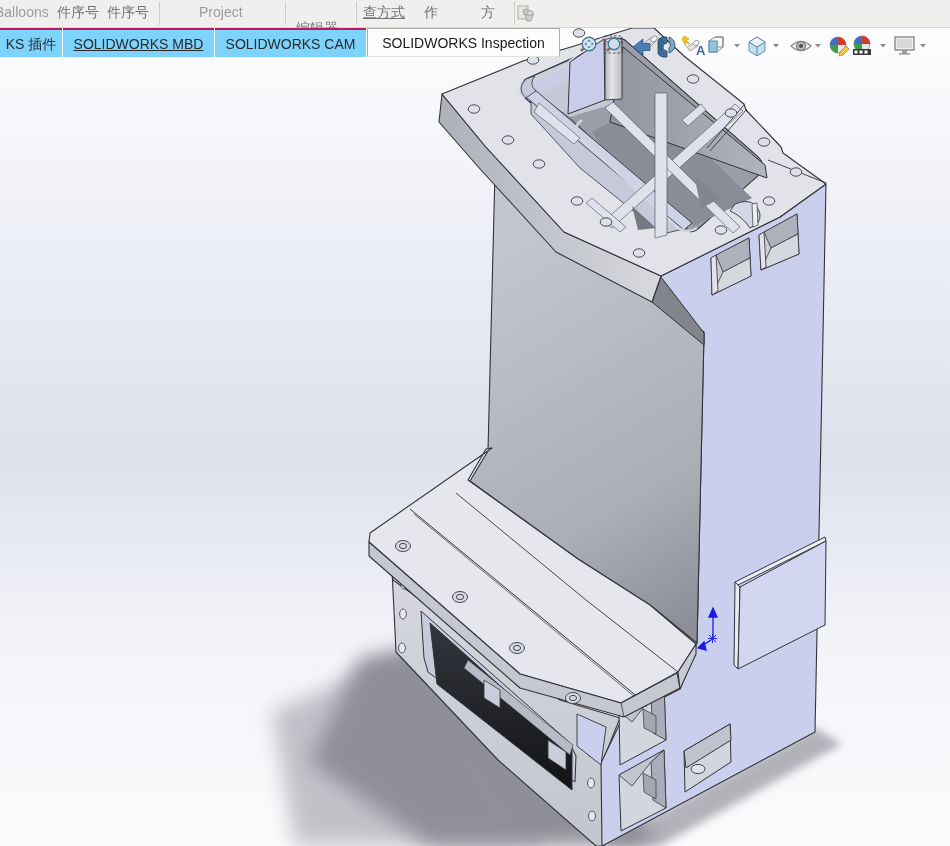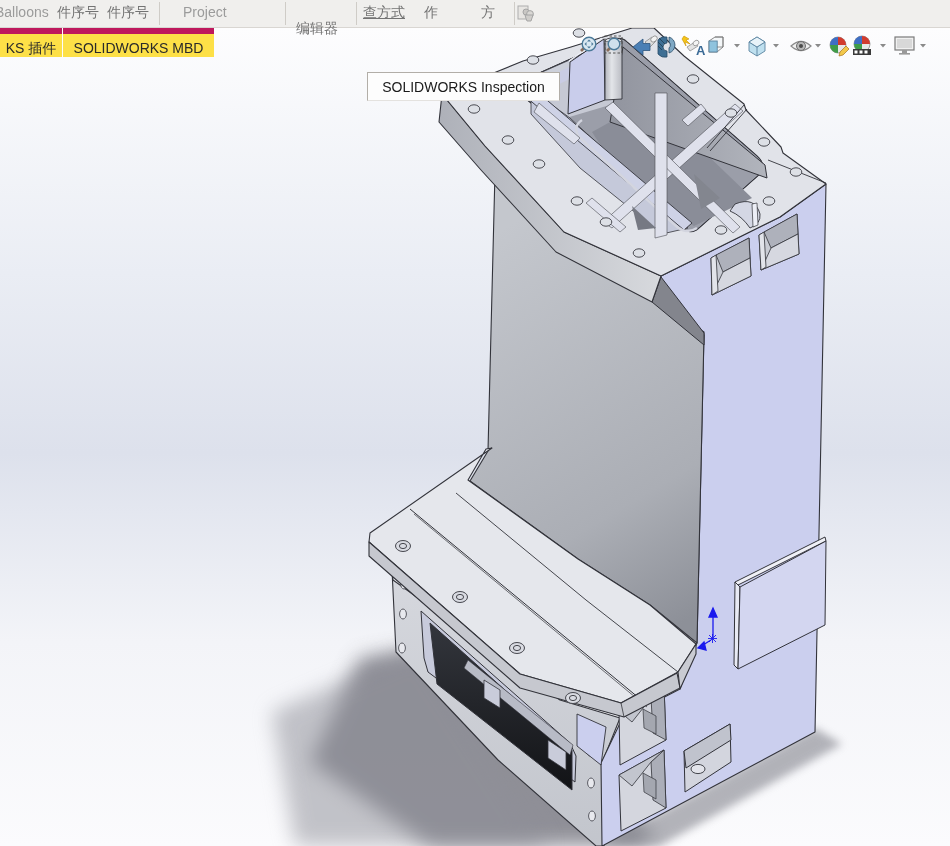--- a/index.html
+++ b/index.html
@@ -4,21 +4,21 @@
 <style>
 html,body{margin:0;padding:0;}
 #page{position:relative;width:950px;height:846px;overflow:hidden;background:#fff;
  font-family:"Liberation Sans",sans-serif;}
 #row1{position:absolute;left:0;top:0;width:950px;height:28px;background:#f0efed;
  border-bottom:1px solid #d9d6d2;box-sizing:border-box;}
 .r1t{position:absolute;top:4px;font-size:14px;color:#737373;white-space:nowrap;}
 .r1g{color:#9b9b9b;}
 .sep{position:absolute;top:2px;height:23px;width:1px;background:#cfccc7;}
 #tabs{position:absolute;left:0;top:27px;width:560px;height:30px;}
-.tab{position:absolute;top:1px;height:29px;background:#fde047;border-top:6px solid #be185d;
+.tab{position:absolute;top:1px;height:29px;background:#7dd3fc;border-top:2px solid #be185d;
  box-sizing:border-box;font-size:14px;color:#2a2a2a;text-align:center;line-height:28px;}
 .tabact{background:#fdfdfd;border:1px solid #b2aea8;border-bottom:1px solid #e4e2df;color:#1a1a1a;}
 svg{position:absolute;left:0;top:0;}
 </style>
 </head>
 <body>
 <div id="page">
 <svg width="950" height="846" viewBox="0 0 950 846">
 <defs>
  <linearGradient id="bg" x1="0" y1="28" x2="0" y2="846" gradientUnits="userSpaceOnUse">
@@ -323,34 +323,35 @@
   <path d="M920,44 l6,0 -3,3.5 Z" fill="#8a8a8a"></path>
  </g>
 </g>
 </svg>
 
 <div id="row1">
  <span class="r1t r1g" style="left:-5px;">Balloons</span>
  <span class="r1t" style="left:57px;">件序号</span>
  <span class="r1t" style="left:107px;">件序号</span>
  <span class="sep" style="left:159px;"></span>
- <span class="r1t r1g" style="left:183px;">Project</span>
+ <span class="r1t r1g" style="left:199px;">Project</span>
  <span class="sep" style="left:285px;"></span>
  <span class="r1t" style="left:296px;margin-top:16px;">编辑器</span>
  <span class="sep" style="left:356px;"></span>
  <span class="r1t" style="left:363px;text-decoration:underline;">查方式</span>
  <span class="r1t" style="left:424px;">作</span>
  <span class="r1t" style="left:481px;">方</span>
  <span class="sep" style="left:514px;"></span>
  <svg style="left:517px;top:4px;position:absolute;" width="18" height="18" viewBox="0 0 18 18">
   <rect x="1" y="2" width="10" height="13" fill="#e7e5e2" stroke="#adadad" stroke-width="1"></rect>
   <circle cx="9" cy="8" r="3" fill="#c9c7c4" stroke="#a5a5a5"></circle>
   <circle cx="13" cy="10" r="3.4" fill="#d9d7d4" stroke="#a5a5a5"></circle>
   <path d="M8,11 q1,4 2,6 l4,0 q1,-3 2,-6 Z" fill="#cfcdca" stroke="#a5a5a5"></path>
  </svg>
 </div>
 
 <div id="tabs">
  <div class="tab" style="left:0;width:62px;">KS 插件</div>
- <div class="tab" style="left:63px;width:151px;">SOLIDWORKS MBD</div>
- <div class="tab tabact" style="left:367px;width:193px;margin-top:44px;">SOLIDWORKS Inspection</div>
+ <div class="tab" style="left:63px;width:151px;text-decoration:underline;">SOLIDWORKS MBD</div>
+ <div class="tab" style="left:215px;width:151px;">SOLIDWORKS CAM</div>
+ <div class="tab tabact" style="left:367px;width:193px;">SOLIDWORKS Inspection</div>
 </div>
 </div>
 
 </body></html>

